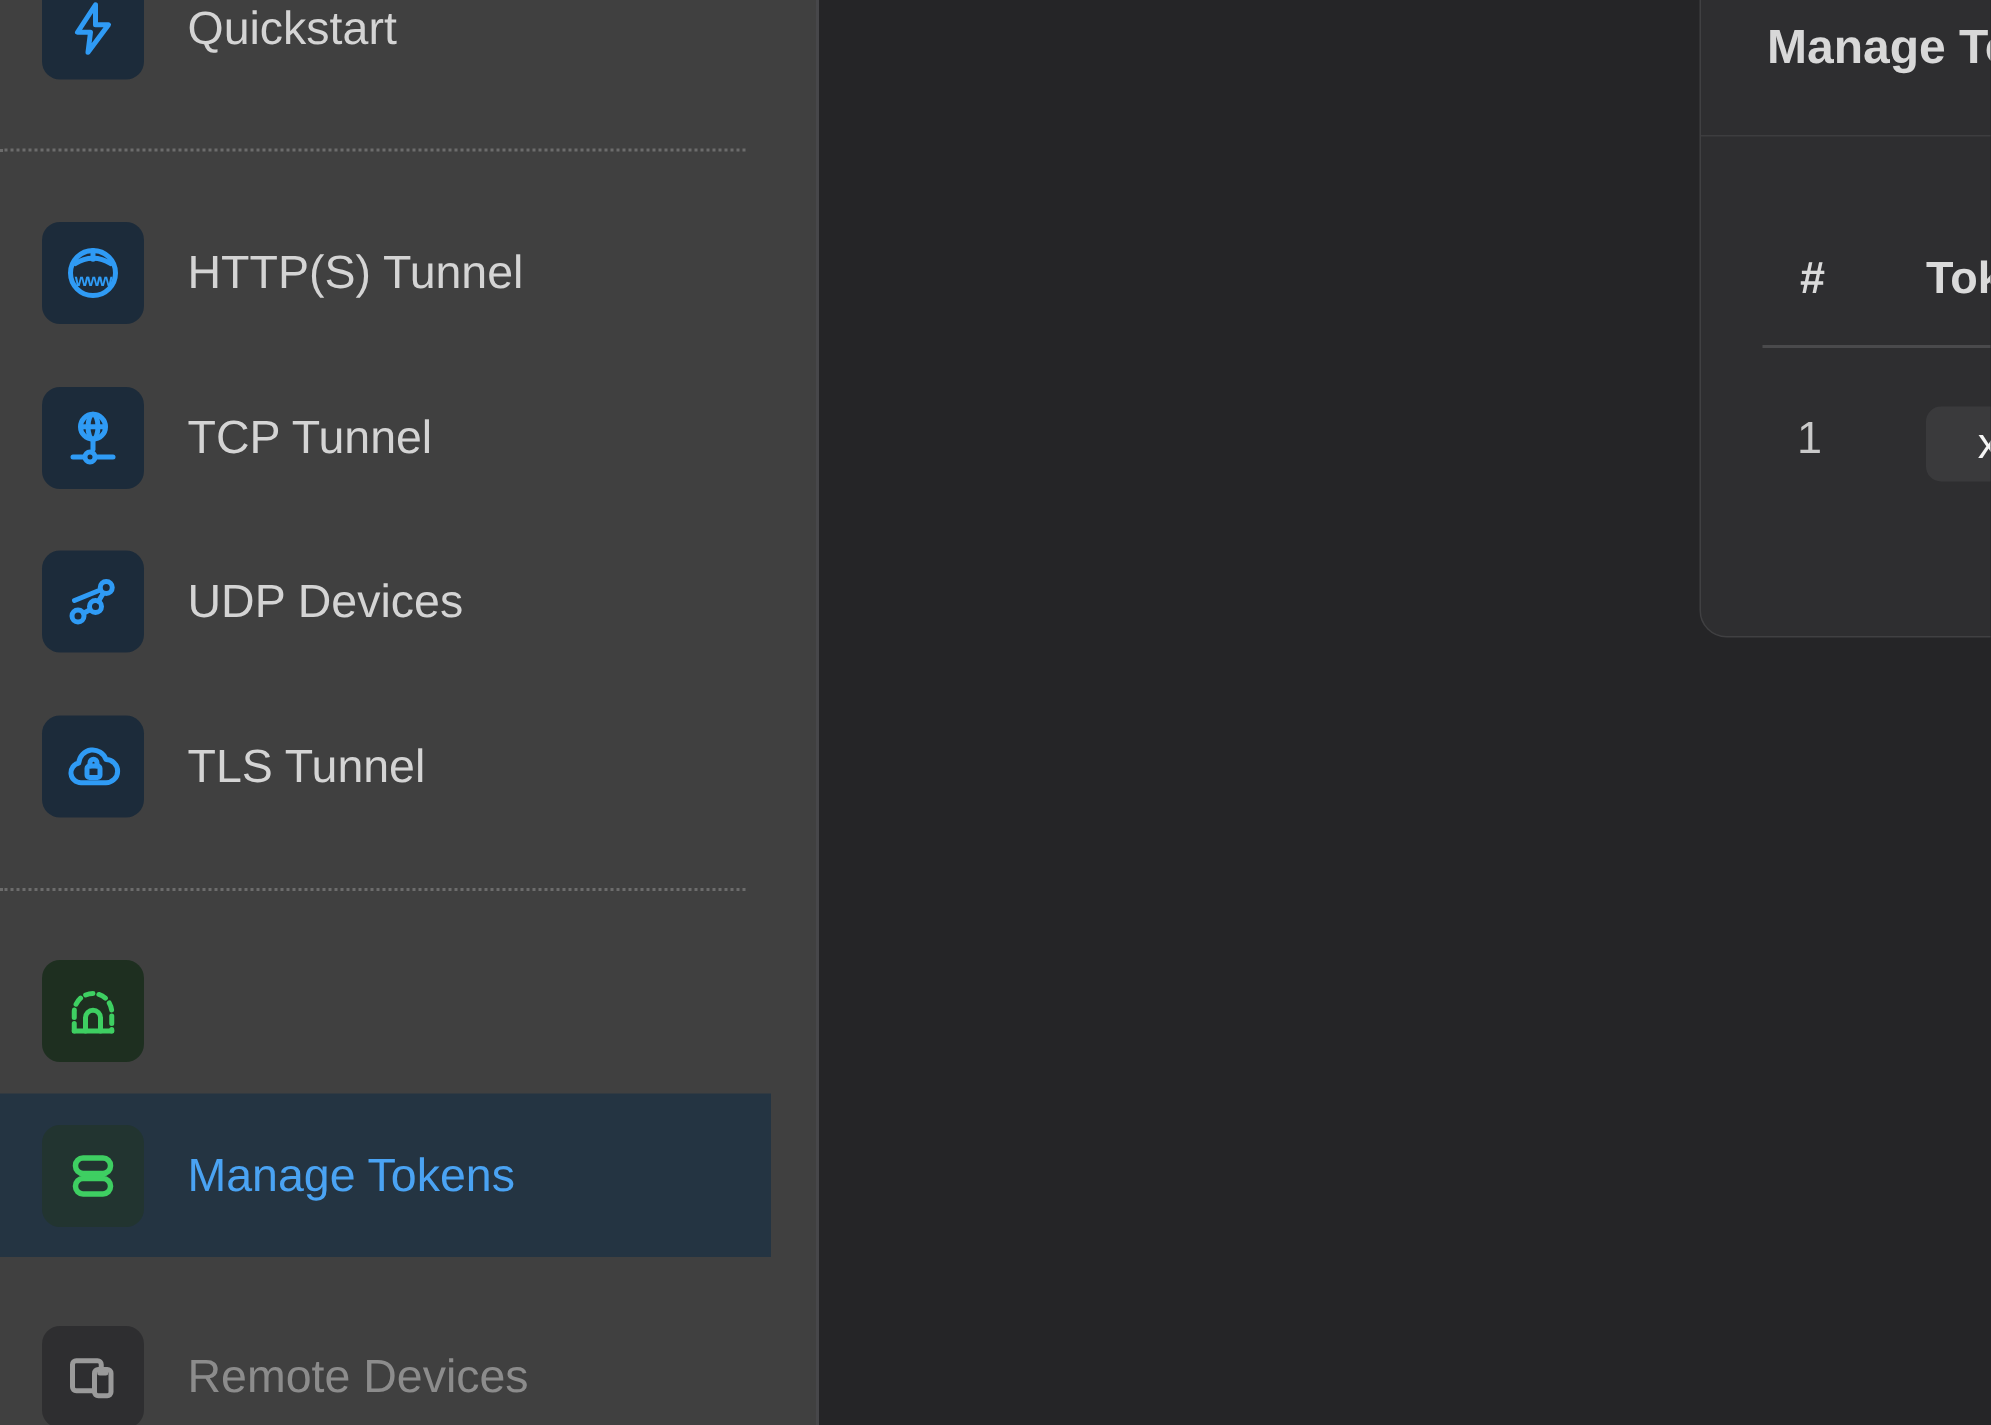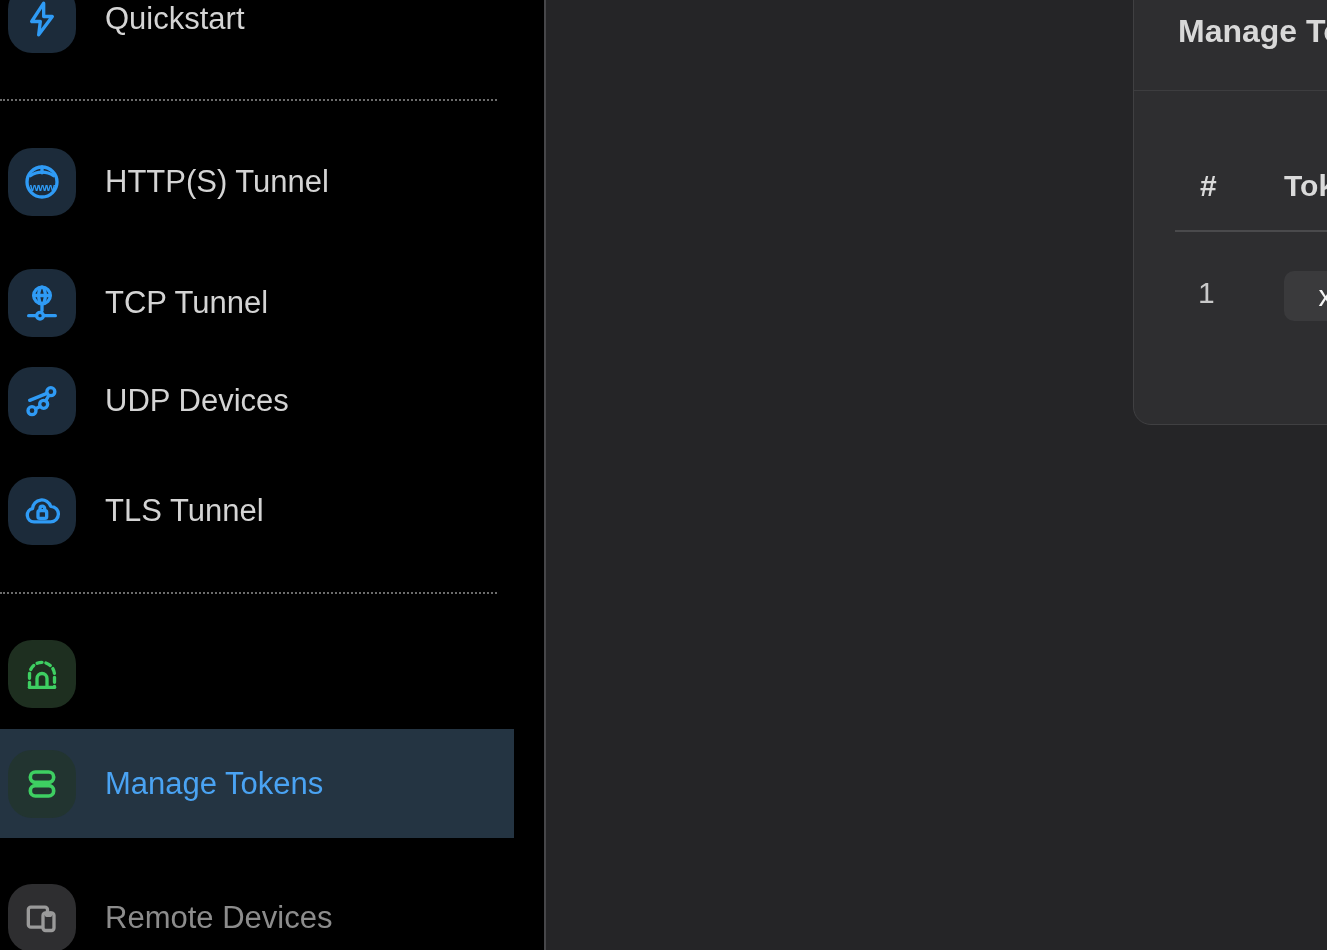--- a/index.html
+++ b/index.html
@@ -6,31 +6,31 @@
   html,body { width:1327px; height:950px; overflow:hidden; }
   body {
     background:#252527;
     font-family:"Liberation Sans","DejaVu Sans",sans-serif;
     color:#d4d4d4;
     position:relative;
   }
   .app { position:absolute; inset:0; }
 
   
-  .sidebar { position:absolute; left:0; top:0; width:630px; height:950px; background:#000000; }
+  .sidebar { position:absolute; left:0; top:0; width:630px; height:950px; background:#404040; }
   .sidebar-vr { position:absolute; left:544px; top:0; width:2px; height:950px; background:#47474a; }
 
   .nav-item {
     position:absolute; left:0; width:514px; height:68px;
     display:flex; align-items:center; gap:29px; padding-left:8px;
     cursor:pointer;
   }
   .iconbox {
-    width:68px; height:68px; min-width:68px; border-radius:24px;
-    display:flex; align-items:center; justify-content:center;
+    width:68px; height:68px; min-width:68px; border-radius:12px;
+    display:flex; align-items:center; justify-content:center;margin-left:20px;
   }
   .iconbox svg { width:40px; height:40px; }
   .iconbox.blue  { background:#1c2b3a; color:#2f9bf5; }
   .iconbox.green { background:#1e2f20; color:#3ecf62; }
   .iconbox.green-active { background:#223430; color:#3ecf62; }
   .iconbox.gray  { background:#2e2e30; color:#9a9a9a; }
 
   .nav-label { font-size:31px; color:#d4d4d4; white-space:nowrap; }
   .nav-item.active .nav-label { color:#4aa3f3; }
   .nav-item.disabled .nav-label { color:#8c8c8c; }
@@ -98,21 +98,21 @@
         <svg viewBox="0 0 24 24" fill="none" stroke="currentColor" stroke-width="2" stroke-linecap="round">
           <circle cx="12" cy="12" r="9"></circle>
           <path d="M5 8.2 a12.5 12.5 0 0 1 14 0"></path>
           <path d="M12 3 v3.5"></path>
           <text x="12" y="17.4" text-anchor="middle" stroke="none" fill="currentColor" style="font-family:'Liberation Sans',sans-serif;font-size:7px;font-weight:bold;letter-spacing:-0.6px">www</text>
         </svg>
       </span>
       <span class="nav-label">HTTP(S) Tunnel</span>
     </div>
 
-    <div class="nav-item" style="top:269px">
+    <div class="nav-item" style="top:258px">
       <span class="iconbox blue">
         <svg viewBox="0 0 24 24" fill="none" stroke="currentColor" stroke-width="2" stroke-linecap="round">
           <circle cx="12" cy="7.5" r="5"></circle>
           <ellipse cx="12" cy="7.5" rx="2" ry="5"></ellipse>
           <path d="M7.2 7.5 H16.8"></path>
           <path d="M12 12.5 V16.5"></path>
           <path d="M4 19.6 H20"></path>
           <circle cx="10.8" cy="19.6" r="2" fill="#1c2b3a"></circle>
         </svg>
       </span>

